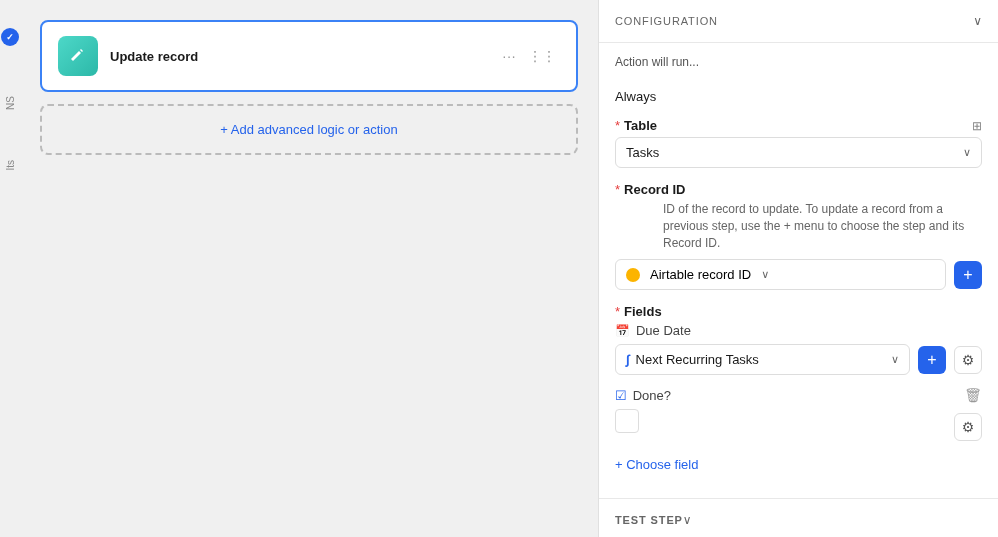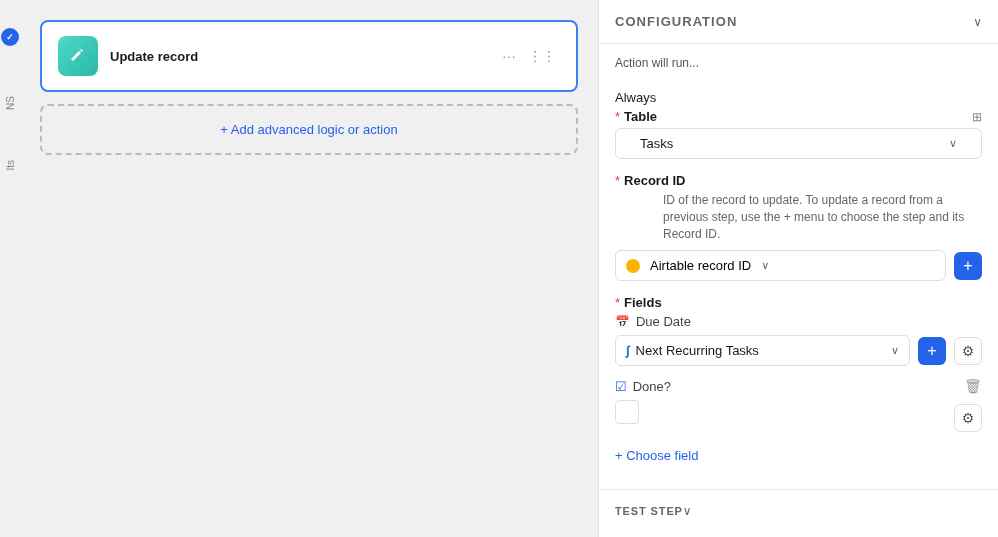--- a/index.html
+++ b/index.html
@@ -111,22 +111,22 @@
 
     .config-header {
       display: flex;
       align-items: center;
       justify-content: space-between;
       padding: 14px 16px;
       border-bottom: 1px solid #e8e8e8;
     }
 
     .config-title {
-      font-size: 13px;
-      font-weight: 700;
+      font-size: 11px;
+      font-weight: 400;
       color: #666;
       letter-spacing: 0.08em;
       text-transform: uppercase;
     }
 
     .chevron-icon {
       color: #666;
       font-size: 12px;
       cursor: pointer;
     }
@@ -140,21 +140,21 @@
 
     .field-label {
       font-size: 12px;
       color: #555;
       margin-bottom: 20px;
     }
 
     .field-value {
       font-size: 13px;
       color: #1a1a1a;
-      margin-bottom: 4px;
+      margin-bottom: 14px;
       font-weight: 400;
     }
 
     .required-label {
       display: flex;
       align-items: center;
       gap: 4px;
       margin-bottom: 4px;
     }
 
@@ -173,21 +173,21 @@
       font-size: 12px;
       color: #666;
       margin-bottom: 8px;
       line-height: 1.4;
       margin-left: 48px;
     }
 
     .select-control {
       border: 1px solid #ddd;
       border-radius: 6px;
-      padding: 7px 24px;
+      padding: 7px 10px;
       display: flex;
       align-items: center;
       justify-content: space-between;
       cursor: pointer;
       margin-bottom: 14px;
       background: #fff;
     }
 
     .select-value {
       font-size: 13px;

